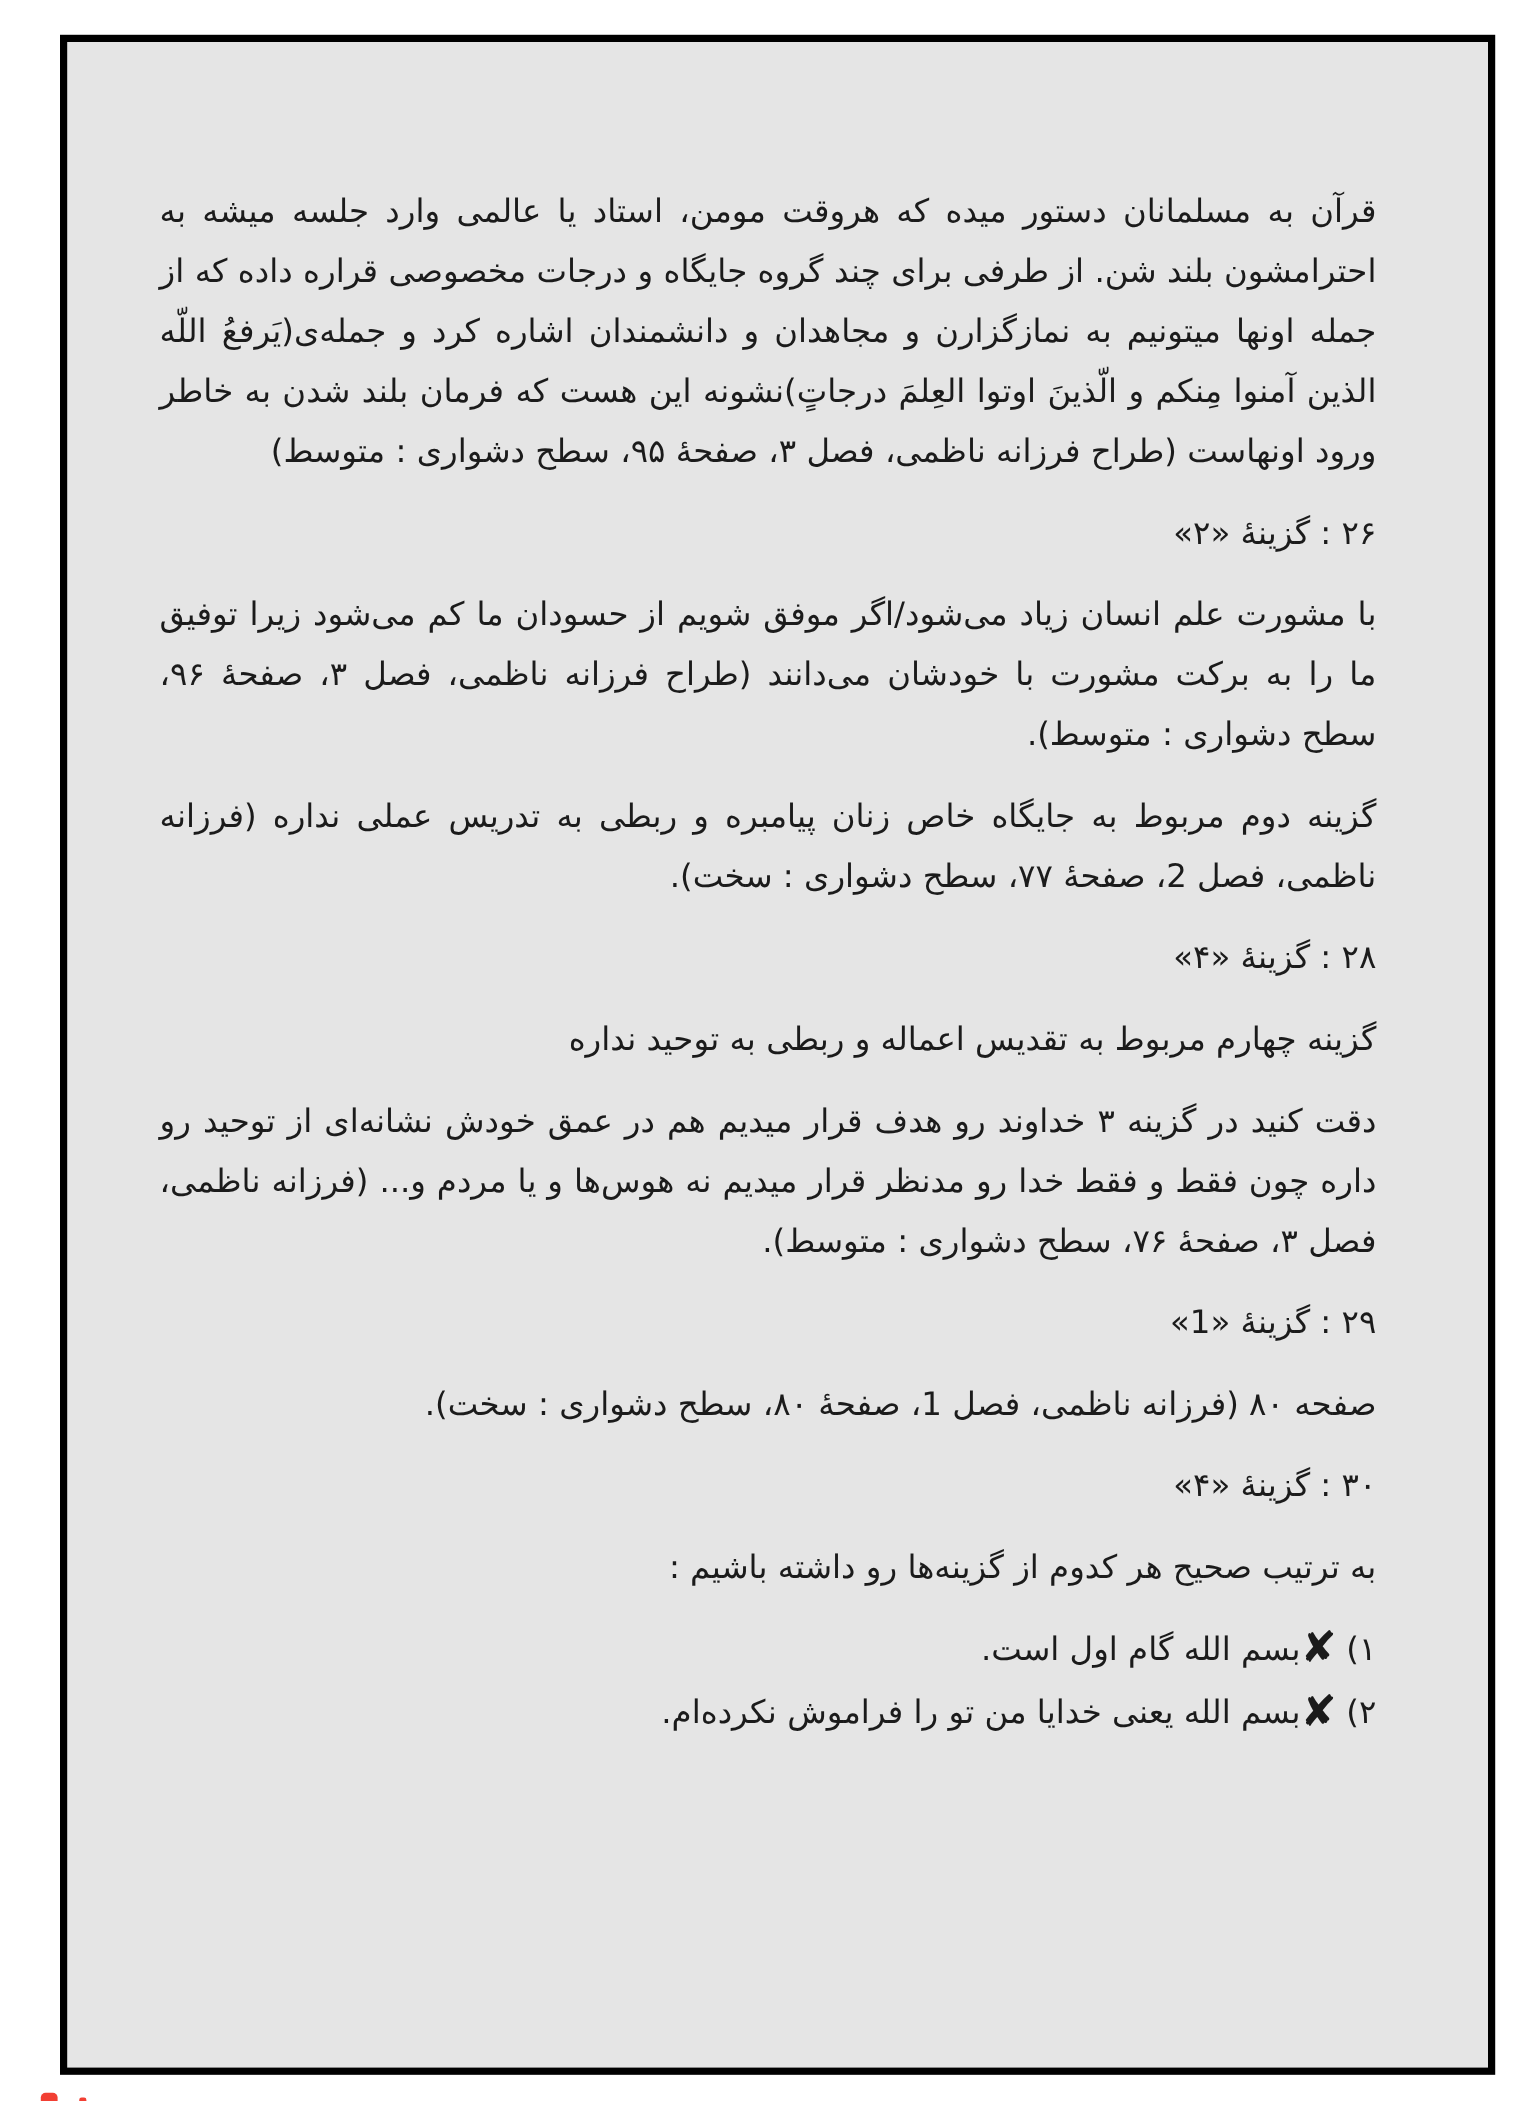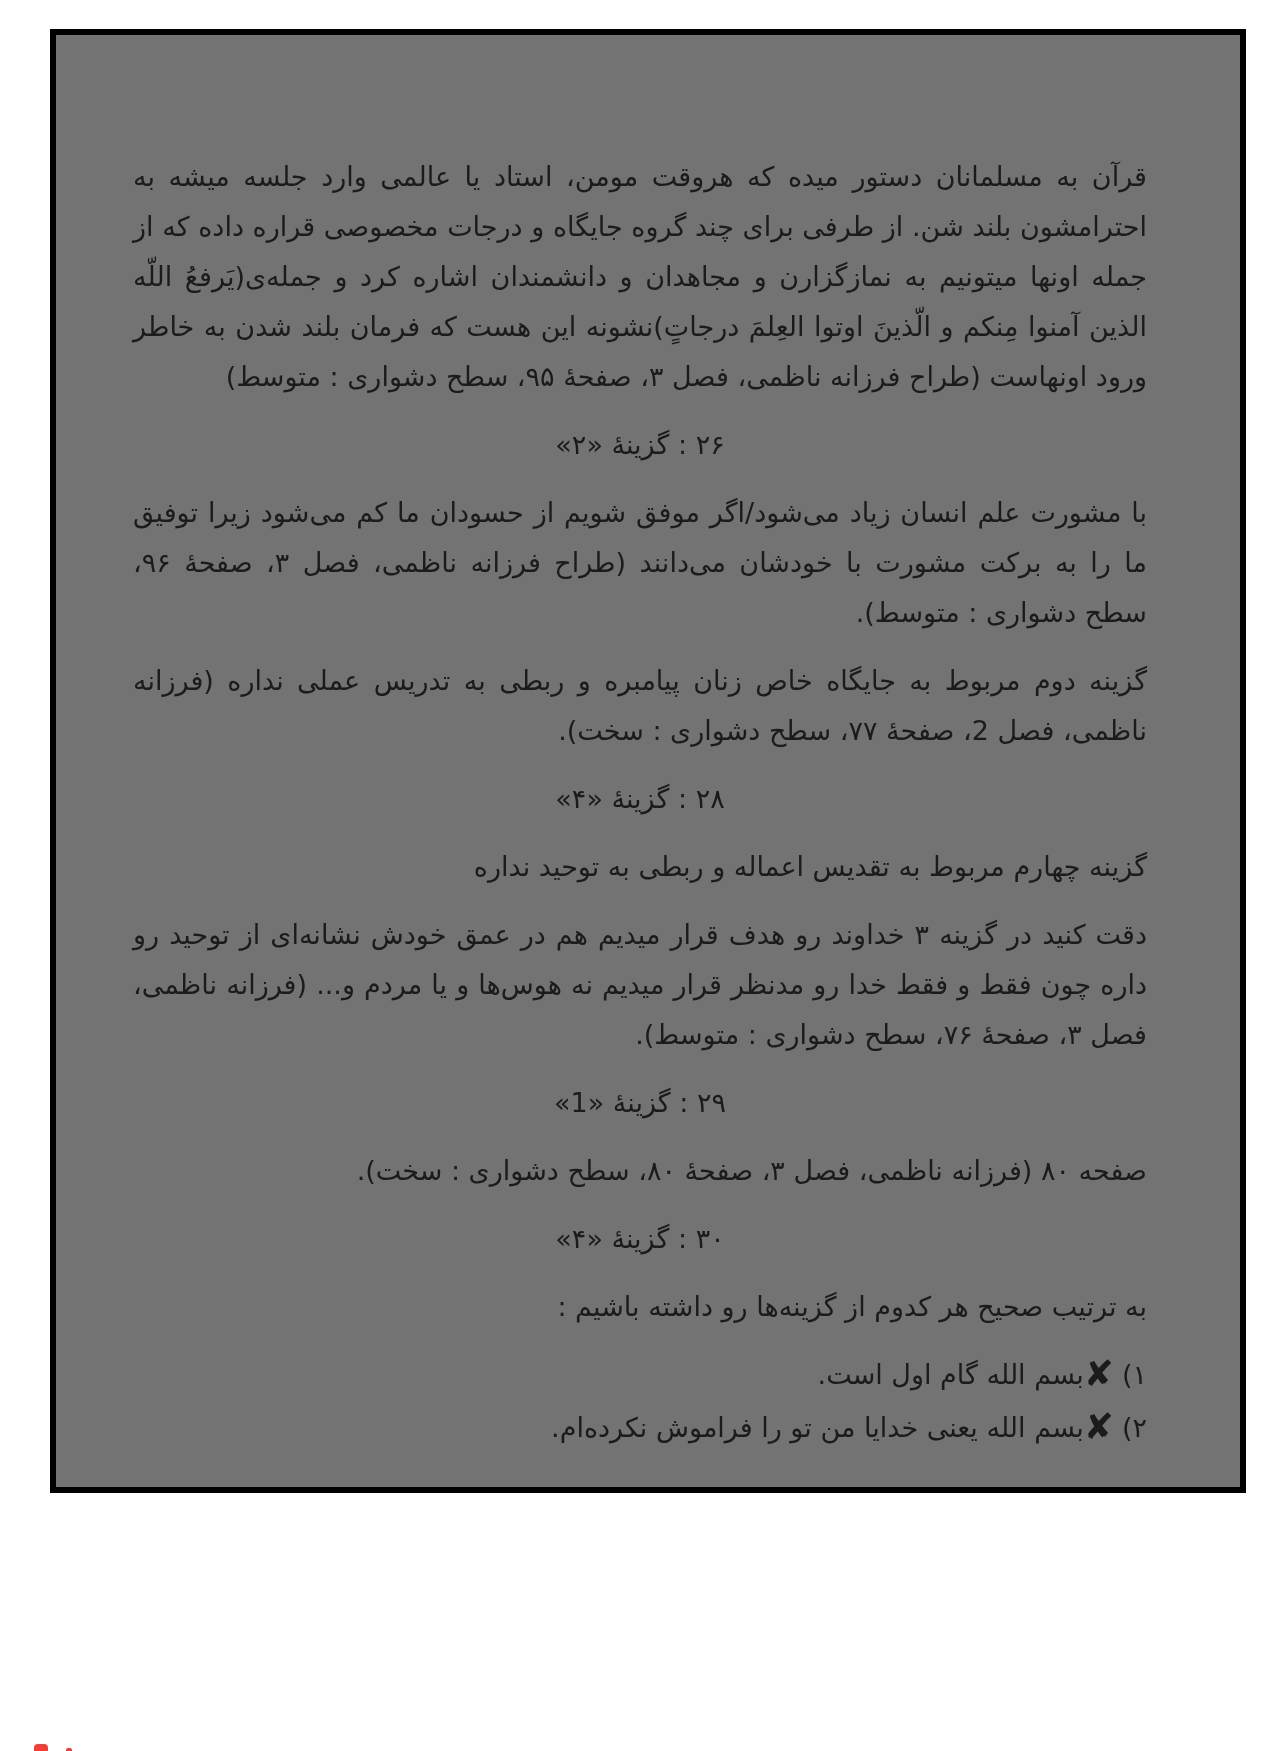--- a/index.html
+++ b/index.html
@@ -13,42 +13,42 @@
     height: 1751px;
     overflow: hidden;
     font-family: "DejaVu Sans", sans-serif;
     color: #1b1b1b;
   }
   .frame {
     position: absolute;
     left: 50px;
     top: 29px;
     width: 1196px;
-    height: 1464px;
+    height: 1700px;
     border: 6px solid #000000;
     box-sizing: border-box;
-    background: #737373;
+    background: #e5e5e5;
   }
   .content {
     position: absolute;
     top: 117px;
     right: 93px;
     left: 77px;
     direction: rtl;
     font-size: 27px;
     line-height: 50px;
   }
   .para {
     margin: 0 0 18px 0;
     text-align: justify;
     text-align-last: start;
   }
   .hdr {
     margin: 0 0 18px 0;
-    text-align: center;
+    text-align: right;
   }
   .intro {
     text-align: right;
   }
   .item {
     margin: 0 0 3px 0;
     text-align: justify;
     text-align-last: start;
     line-height: 50px;
   }
@@ -99,21 +99,21 @@
     <p class="para">گزینه دوم مربوط به جایگاه خاص زنان پیامبره و ربطی به تدریس عملی نداره (فرزانه ناظمی، فصل 2، صفحهٔ ۷۷، سطح دشواری : سخت).</p>
 
     <p class="hdr">۲۸ : گزینهٔ «۴»</p>
 
     <p class="para">گزینه چهارم مربوط به تقدیس اعماله و ربطی به توحید نداره</p>
 
     <p class="para">دقت کنید در گزینه ۳ خداوند رو هدف قرار میدیم هم در عمق خودش نشانه‌ای از توحید رو داره چون فقط و فقط خدا رو مدنظر قرار میدیم نه هوس‌ها و یا مردم و... (فرزانه ناظمی، فصل ۳، صفحهٔ ۷۶، سطح دشواری : متوسط).</p>
 
     <p class="hdr">۲۹ : گزینهٔ «1»</p>
 
-    <p class="para">صفحه ۸۰ (فرزانه ناظمی، فصل ۳، صفحهٔ ۸۰، سطح دشواری : سخت).</p>
+    <p class="para">صفحه ۸۰ (فرزانه ناظمی، فصل 1، صفحهٔ ۸۰، سطح دشواری : سخت).</p>
 
     <p class="hdr">۳۰ : گزینهٔ «۴»</p>
 
     <p class="para intro">به ترتیب صحیح هر کدوم از گزینه‌ها رو داشته باشیم :</p>
 
     <p class="item item-first">
       <span class="num">۱)</span><span class="xmark">✘</span><span>بسم الله گام اول است.</span>
     </p>
 
     <p class="item">

